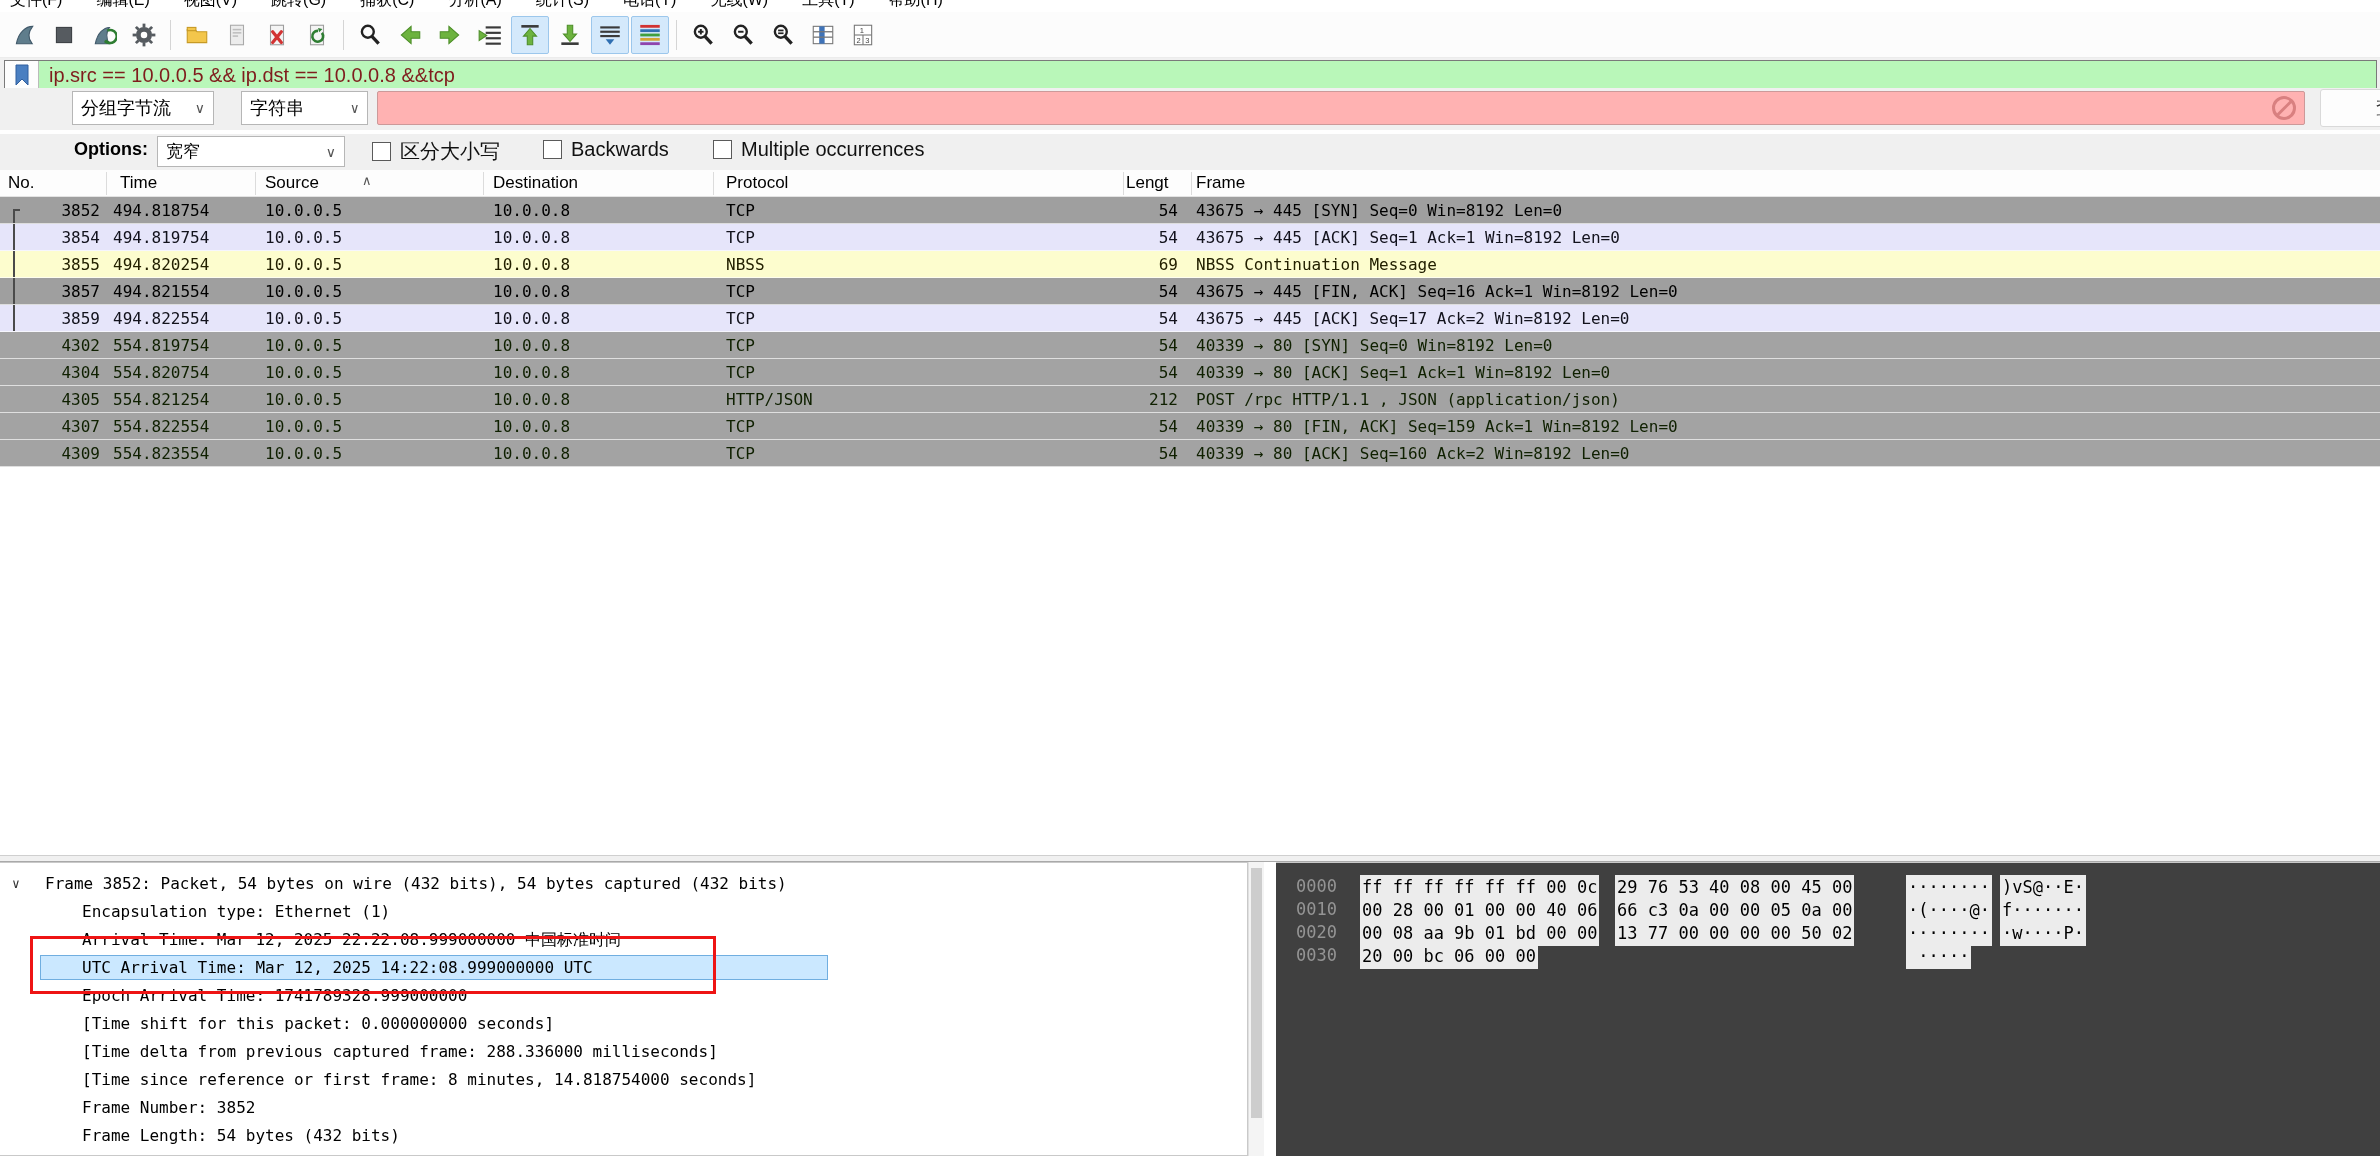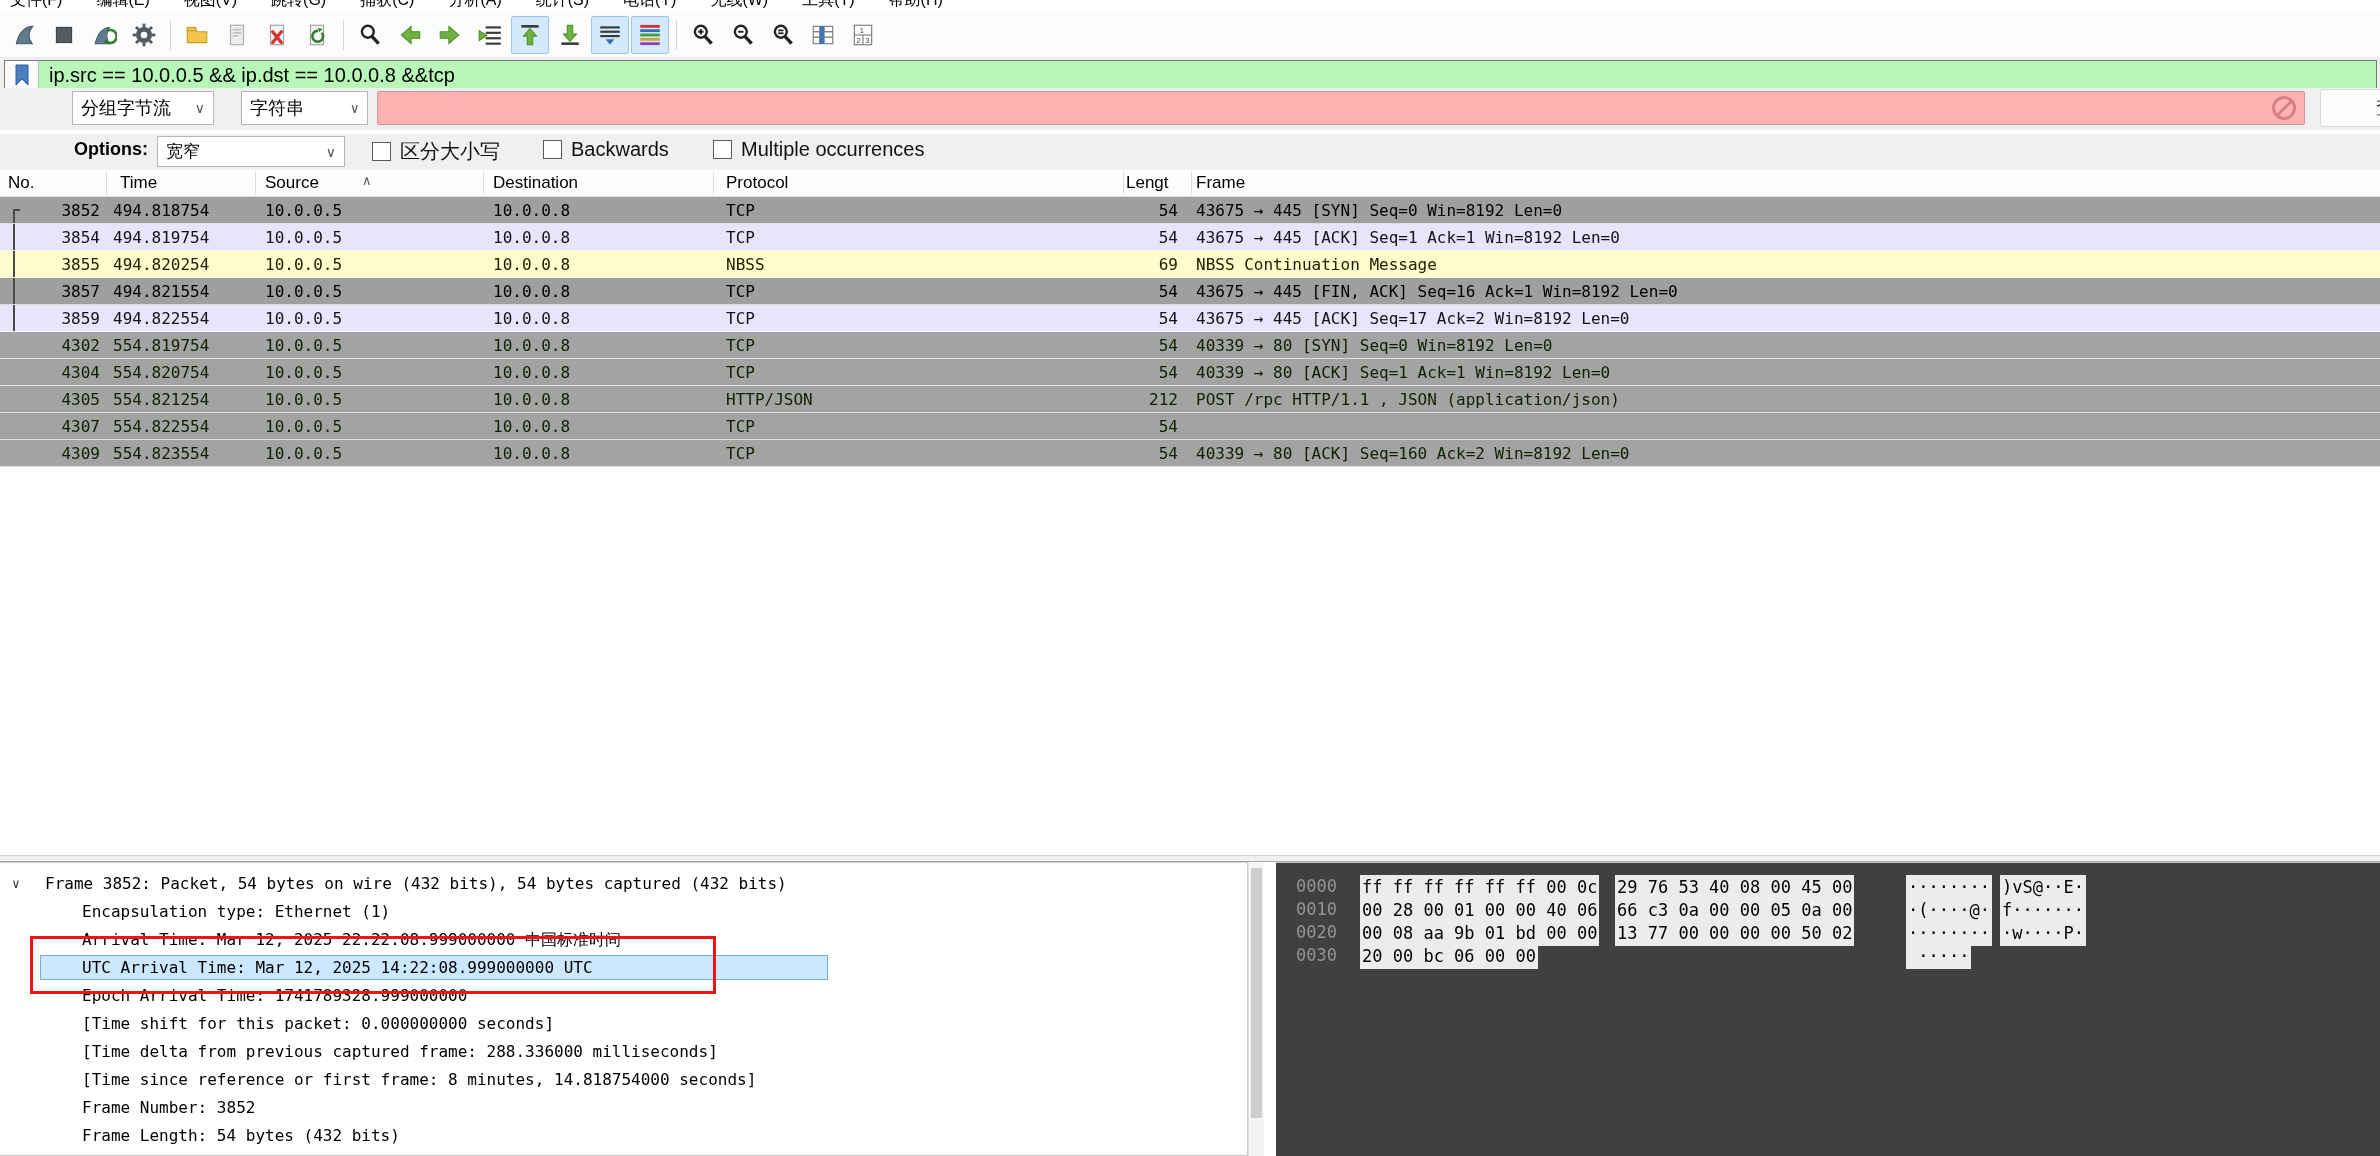--- a/index.html
+++ b/index.html
@@ -21,21 +21,21 @@
   .tb-btn.active { background:#d4e9fb; border:1px solid #9cc7ec; border-radius:2px; }
   .tb-sep { width:1px; height:30px; background:#d5d5d5; margin:0 6px; }
   .tb-btn svg { display:block; }
 
   
   .filterband { position:absolute; left:0; top:58px; width:2380px; height:34px; background:#f0f0f0; }
   .filterfield { position:absolute; left:4px; top:2px; right:3px; height:30px; border:1px solid #7a7a7a;
                  background:#b9f7b9; display:flex; align-items:center; }
   .bookmark-btn { width:34px; height:28px; background:#fdfdfd; border-right:1px solid #bbb;
                   display:flex; align-items:center; justify-content:center; }
-  .filter-text { font-size:20px; color:#000000; padding-left:10px; white-space:nowrap; }
+  .filter-text { font-size:20px; color:#7f1d1d; padding-left:10px; white-space:nowrap; }
 
   
   .searchrow { position:absolute; left:0; top:88px; width:2380px; height:42px; background:#f0f0f0; }
   .combo { position:absolute; top:3px; height:34px; background:#fff; border:1px solid #b6b6b6;
            display:flex; align-items:center; justify-content:space-between; padding:0 8px; font-size:18px; }
   .combo .chev { color:#555; font-size:14px; margin-left:8px; }
   #combo-scope { left:72px;  width:142px; }
   #combo-type  { left:241px; width:127px;font-family:Liberation Mono, monospace; }
   .search-input { position:absolute; left:377px; top:3px; width:1928px; height:34px; background:#ffb2b2;
                   border:1px solid #c99; border-radius:2px; display:flex; align-items:center;
@@ -492,20 +492,21 @@
           <span class="c-len">212</span>
           <span class="c-info">POST /rpc HTTP/1.1 , JSON (application/json)</span>
         </div>
         <div class="prow rc-green">
           <span class="c-no">4307</span>
           <span class="c-time">554.822554</span>
           <span class="c-src">10.0.0.5</span>
           <span class="c-dst">10.0.0.8</span>
           <span class="c-proto">TCP</span>
           <span class="c-len">54</span>
+          <span class="c-info">40339 → 80 [FIN, ACK] Seq=159 Ack=1 Win=8192 Len=0</span>
         </div>
         <div class="prow rc-green">
           <span class="c-no">4309</span>
           <span class="c-time">554.823554</span>
           <span class="c-src">10.0.0.5</span>
           <span class="c-dst">10.0.0.8</span>
           <span class="c-proto">TCP</span>
           <span class="c-len">54</span>
           <span class="c-info">40339 → 80 [ACK] Seq=160 Ack=2 Win=8192 Len=0</span>
         </div>

